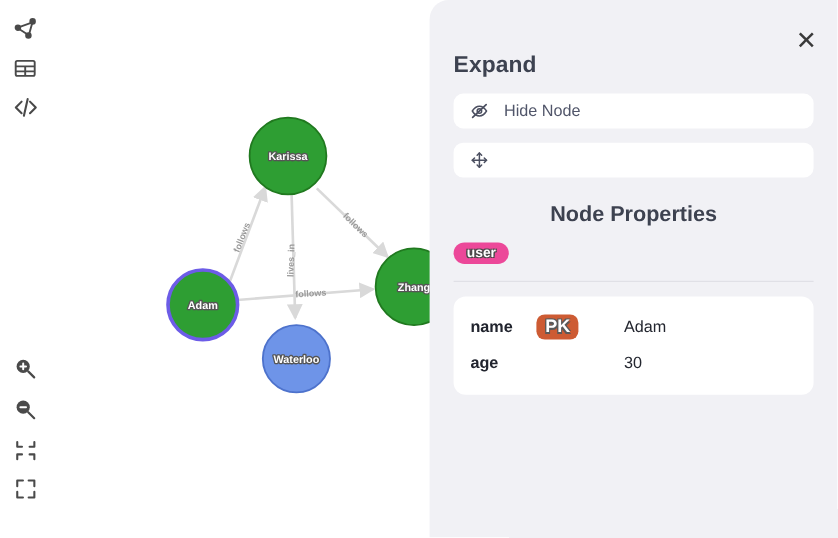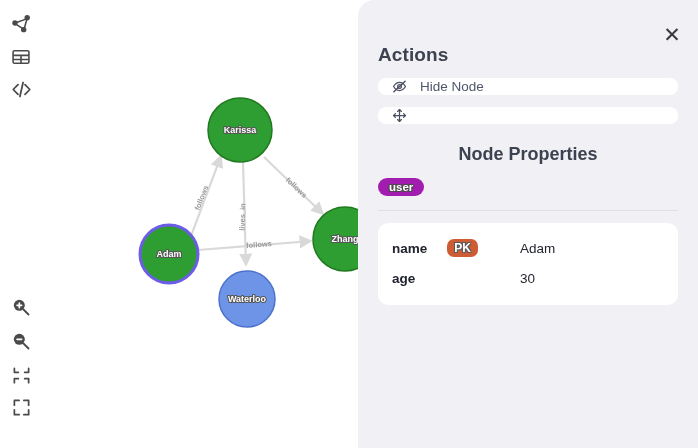--- a/index.html
+++ b/index.html
@@ -60,57 +60,57 @@
     color:#3a3a3a; cursor:pointer; font-size:21px; line-height:1;
     font-weight:400;
   }
   .panel-title {
     font-size:19px; font-weight:bold; color:#3d4250;
     margin-top:44px; letter-spacing:0.1px;
   }
 
   .action-btn {
     display:flex; align-items:center; gap:13px;
-    height:17px; margin-top:12px; background:#ffffff;
+    height:29px; margin-top:12px; background:#ffffff;
     border-radius:8px; padding:0 14px; cursor:pointer;
     color:#51566a; font-size:13.5px;
   }
   .action-btn .ico { width:15px; height:15px; display:flex; align-items:center;
     justify-content:center; color:#4b4f60; flex:0 0 15px; }
   .action-btn .ico svg { display:block; }
 
   .section-title {
     font-size:18px; font-weight:bold; color:#3d4250;
     margin-top:20px;
     text-align:center;
   }
 
   .badge-row { margin-top:12px; }
   .label-badge {
-    display:inline-block; background:#a21caf; color:#ffffff;
+    display:inline-block; background:#ec4899; color:#ffffff;
     font-size:11.5px; font-weight:bold; border-radius:9px;
     padding:3px 11px;
     text-shadow:-1px -1px 0 #4a4a4a, 1px -1px 0 #4a4a4a,
                 -1px 1px 0 #4a4a4a, 1px 1px 0 #4a4a4a;
     text-align:center;
   }
   .divider { height:1px; background:#e0e0e6; margin-top:14px; }
 
   .props-card {
     margin-top:12px; background:#ffffff; border-radius:10px;
     padding:10px 0 12px 0;
   }
   .prop-row { display:flex; align-items:center; height:30px; padding:0 14px; }
   .prop-key {
     width:128px; display:flex; align-items:center; gap:20px;
     font-size:13.5px; font-weight:bold; color:#21242e;
   }
   .pk-badge {
     display:inline-block; background:#cd5b33; color:#ffffff;
-    font-size:12px; font-weight:bold; border-radius:7px;
+    font-size:15px; font-weight:bold; border-radius:7px;
     padding:2px 7px;
     text-shadow:-1px -1px 0 #5a5a5a, 1px -1px 0 #5a5a5a,
                 -1px 1px 0 #5a5a5a, 1px 1px 0 #5a5a5a;
   }
   .prop-val { font-size:13.5px; color:#23262f; }
 </style>
 </head>
 <body>
 
 <div class="app">
@@ -208,21 +208,21 @@
       <svg width="19" height="19" viewBox="0 0 24 24" fill="none" stroke="currentColor" stroke-width="2.2" stroke-linecap="round" stroke-linejoin="round">
         <path d="M9 3 H3 V9 M15 3 H21 V9 M9 21 H3 V15 M15 21 H21 V15"></path>
       </svg>
     </div>
   </div>
 
   <div class="panel">
 
     <div class="panel-close">✕</div>
 
-    <div class="panel-title">Actions</div>
+    <div class="panel-title">Expand</div>
 
     <div class="action-btn">
       <span class="ico">
         <svg width="15" height="15" viewBox="0 0 24 24" fill="none" stroke="currentColor" stroke-width="2" stroke-linecap="round" stroke-linejoin="round">
           <path d="M2.5 12 S6.5 5.5 12 5.5 S21.5 12 21.5 12 S17.5 18.5 12 18.5 S2.5 12 2.5 12 Z"></path>
           <circle cx="12" cy="12" r="3"></circle>
           <path d="M3 20.5 L21 3.5" stroke-width="2.3"></path>
         </svg>
       </span>
       <span>Hide Node</span>

